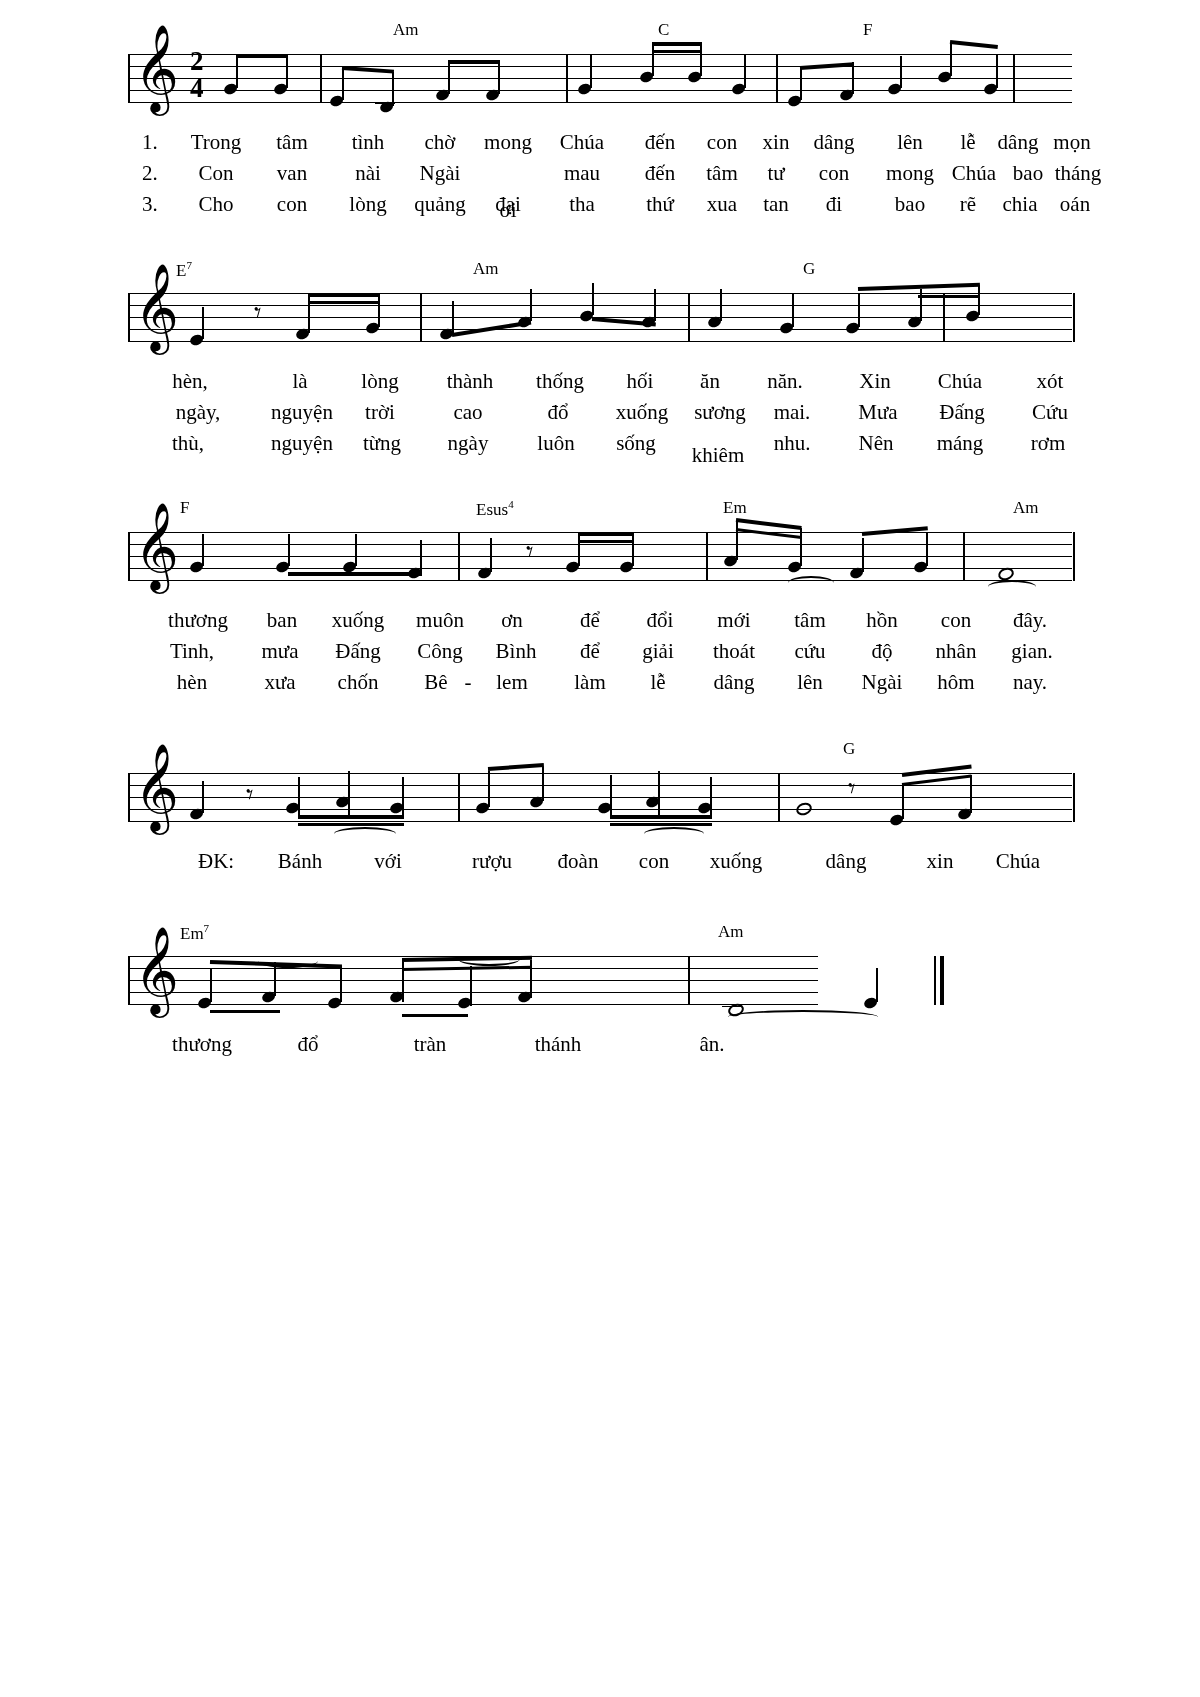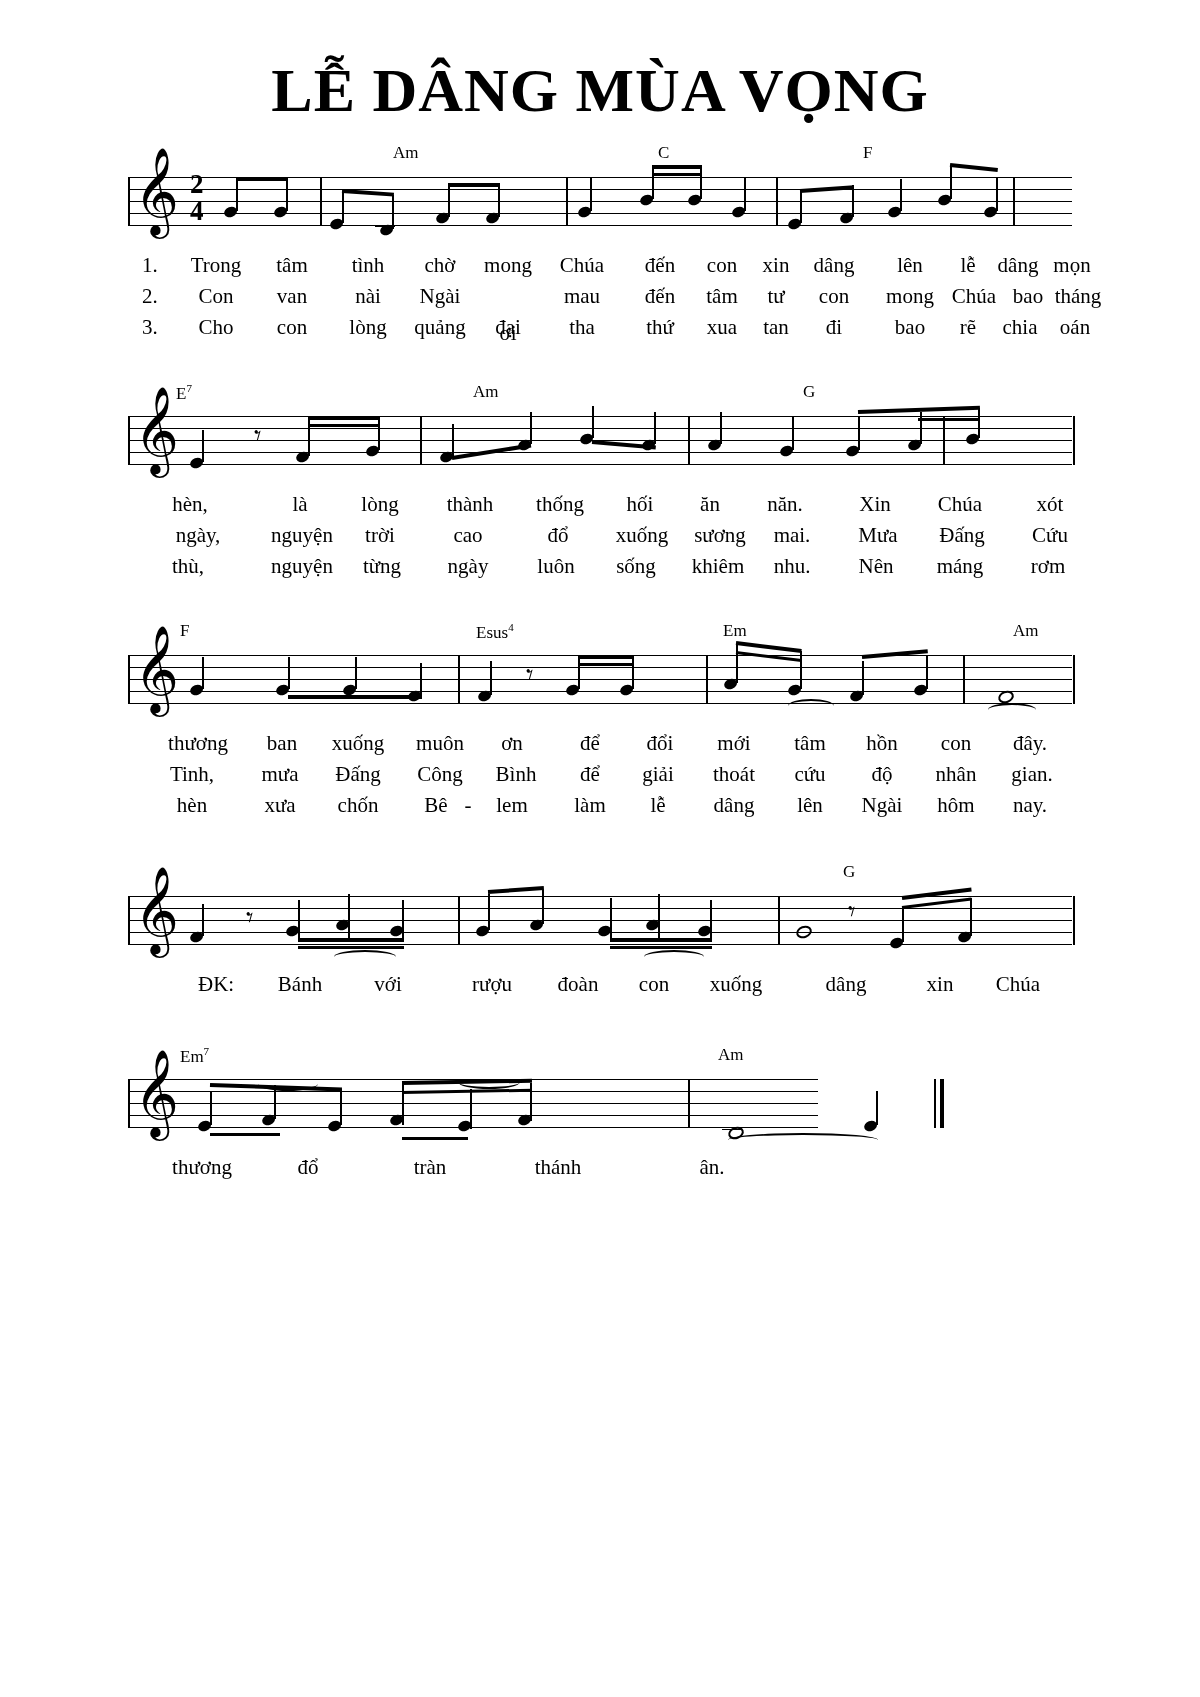--- a/index.html
+++ b/index.html
@@ -183,21 +183,20 @@
   .lyric-line span.num {
     position: absolute;
     transform: none;
   }
 </style>
 </head>
 <body>
 
 <div class="sheet">
 
-  <h1 class="title">LỄ DÂNG MÙA VỌNG</h1>
 
   <div class="system" style="margin-top:34px;">
     <div class="stafframe">
       <div class="staff-lines">
           <i></i>
           <i></i>
           <i></i>
           <i></i>
           <i></i>
         </div>
@@ -404,21 +403,21 @@
         <span class="w" style="left:842px;">Đấng</span>
         <span class="w" style="left:930px;">Cứu</span>
       </div>
       <div class="lyric-line">
         <span class="w" style="left:68px;">thù,</span>
         <span class="w" style="left:182px;">nguyện</span>
         <span class="w" style="left:262px;">từng</span>
         <span class="w" style="left:348px;">ngày</span>
         <span class="w" style="left:436px;">luôn</span>
         <span class="w" style="left:516px;">sống</span>
-        <span class="w" style="left:598px;">khiêm</span>
+        <span class="w" style="left:598px;margin-top:12px;">khiêm</span>
         <span class="w" style="left:672px;">nhu.</span>
         <span class="w" style="left:756px;">Nên</span>
         <span class="w" style="left:840px;">máng</span>
         <span class="w" style="left:928px;">rơm</span>
       </div>
     </div>
   </div>
 
   <div class="system" style="margin-top:50px;">
     <div class="stafframe">

